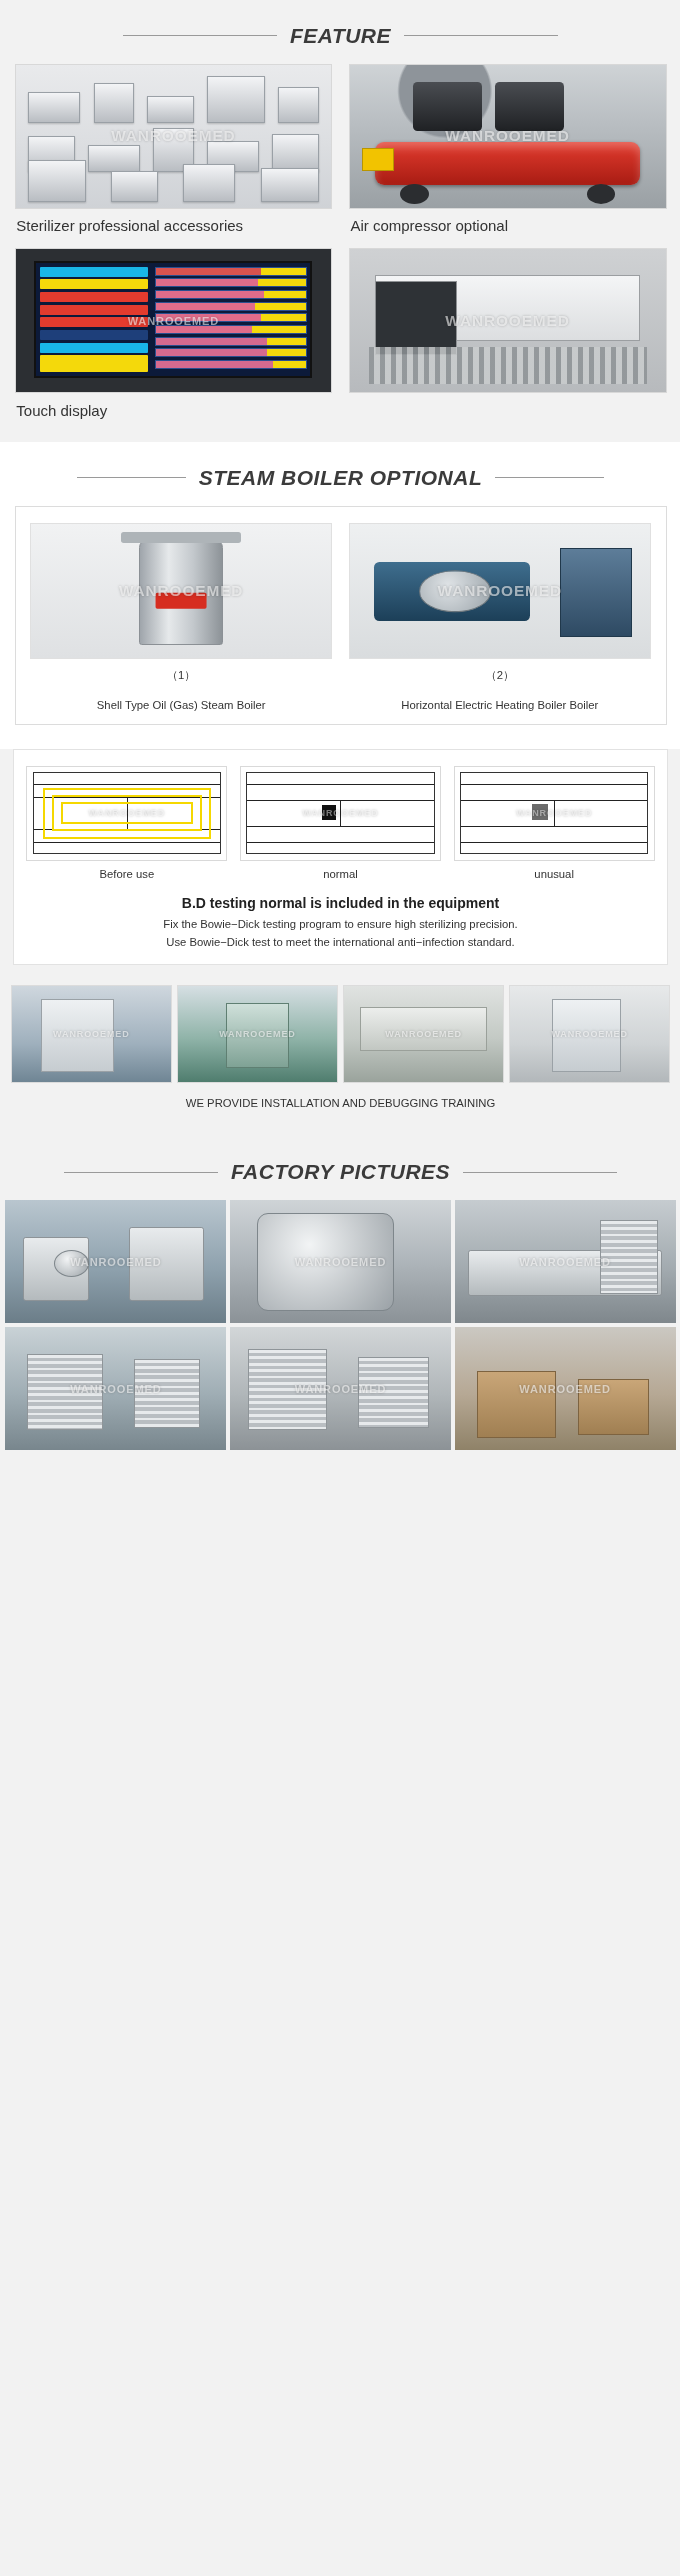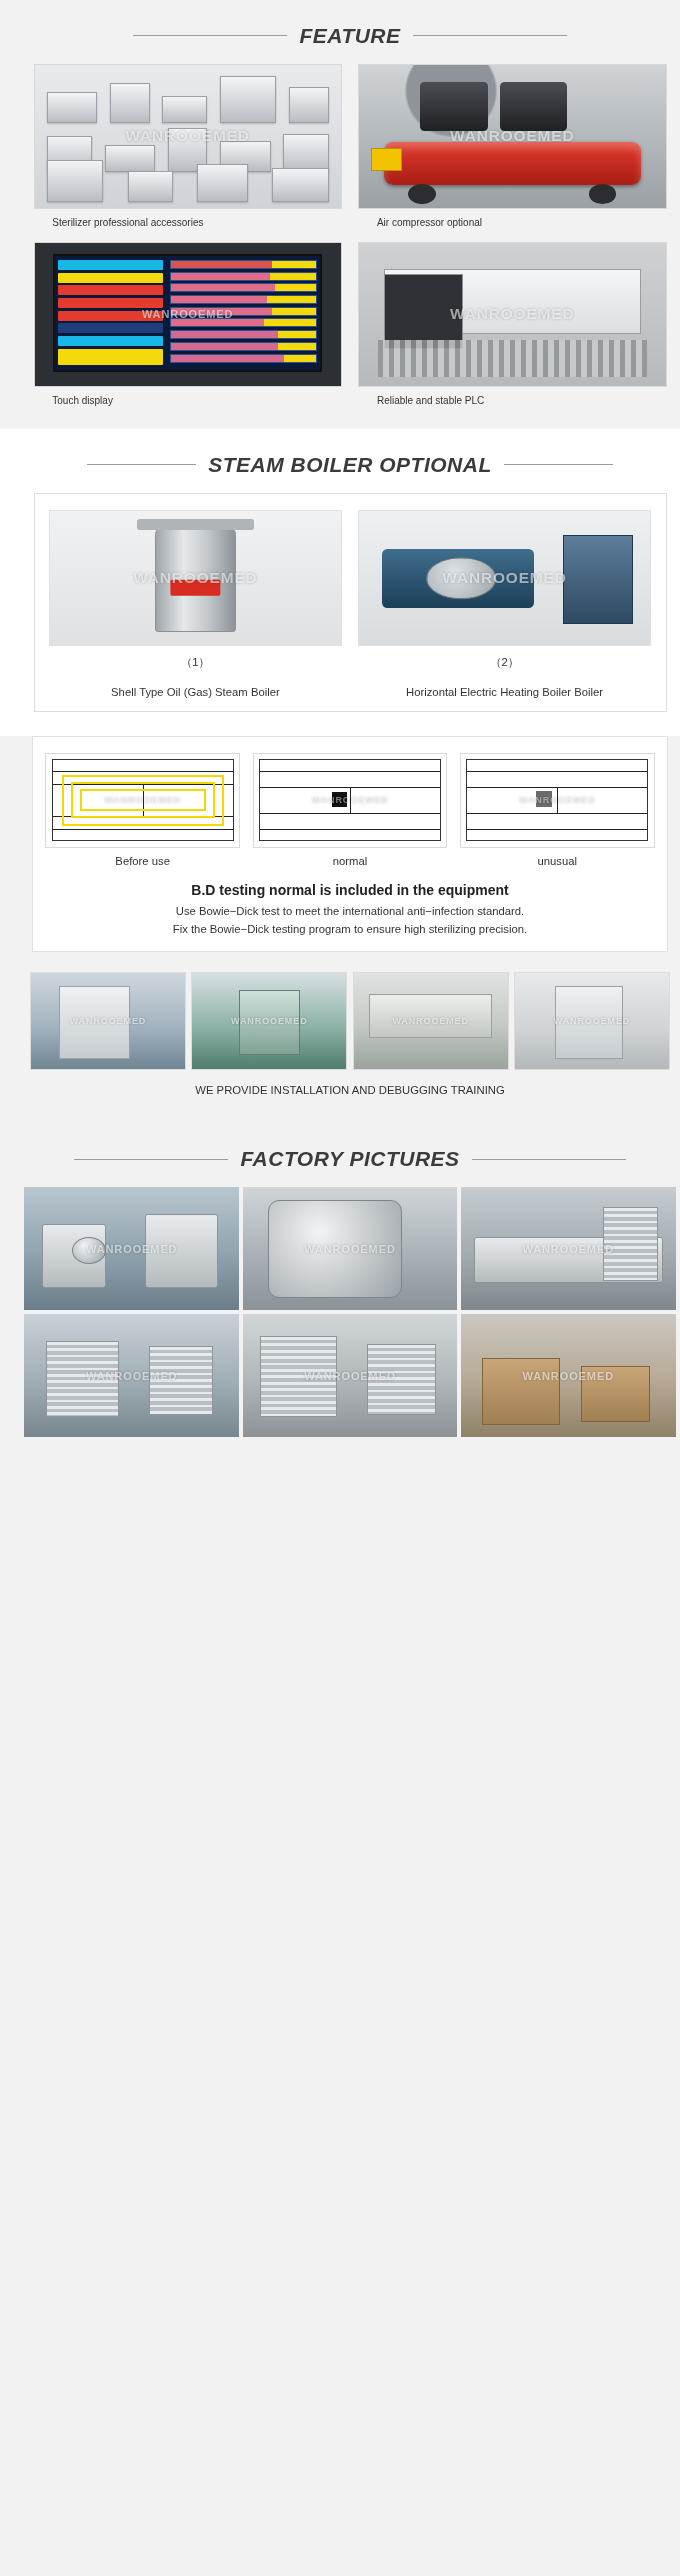--- a/index.html
+++ b/index.html
@@ -32,45 +32,44 @@
     margin: 0;
     font-size: 21px;
     font-style: italic;
     font-weight: bold;
     letter-spacing: 0.5px;
     color: #3b3b3b;
     white-space: nowrap;
   }
 
   
-  .band { background: #f2f2f2; padding-left: 19px; }
+  .band { background: #f2f2f2; }
   .band.white { background: #ffffff; }
 
   
   .feature-wrap { padding: 0 14.5px 20px 14.5px; }
   .feature-grid {
     display: grid;
     grid-template-columns: 1fr 1fr;
     gap: 11px 16.3px;
   }
   .fcell { }
   .fimg {
     width: 100%;
     height: 145px;
     border: 0.9px solid #d8d8d8;
     background: #ddd;
     position: relative;
     overflow: hidden;
   }
   .fcap {
-    font-size: 10px;
+    font-size: 15px;
     color: #333;
     padding: 7.3px 1.8px 1.8px 1.8px;
     line-height: 1.3;
-    margin-left: 17px;
   }
 
   
   .wm {
     position: absolute;
     left: 50%;
     top: 50%;
     transform: translate(-50%, -50%);
     font-size: 15.4px;
     font-weight: bold;
@@ -379,21 +378,20 @@
           <div class="fcap">Touch display</div>
         </div>
 
         <div class="fcell">
           <div class="fimg img-plc">
             <div class="plc-box"></div>
             <div class="plc-screen"></div>
             <div class="plc-terminals"></div>
             <span class="wm">WANROOEMED</span>
           </div>
-          <div class="fcap">Reliable and stable PLC</div>
         </div>
 
       </div>
     </div>
   </div>
 
   <div class="band white">
     <div class="sec-head">
       <span class="rule short"></span>
       <h2>STEAM BOILER OPTIONAL</h2>
@@ -478,22 +476,22 @@
                 <div class="bd-square" style="left:38%;top:38%;width:16.3px;height:16.3px;background:#6b6b6b;"></div>
               </div>
               <span class="wm tiny dark">WANROOEMED</span>
             </div>
             <div class="bdcap">unusual</div>
           </div>
 
         </div>
 
         <div class="bd-head">B.D testing normal is included in the equipment</div>
+        <div class="bd-p">Fix the Bowie−Dick testing program to ensure high  sterilizing precision.</div>
         <div class="bd-p">Use Bowie−Dick test to meet the international  anti−infection standard.</div>
-        <div class="bd-p">Fix the Bowie−Dick testing program to ensure high  sterilizing precision.</div>
       </div>
     </div>
   </div>
 
   <div class="band">
     <div class="inst-wrap">
       <div class="inst-grid">
 
         <div class="iimg i1">
           <div class="door-panel"></div>

